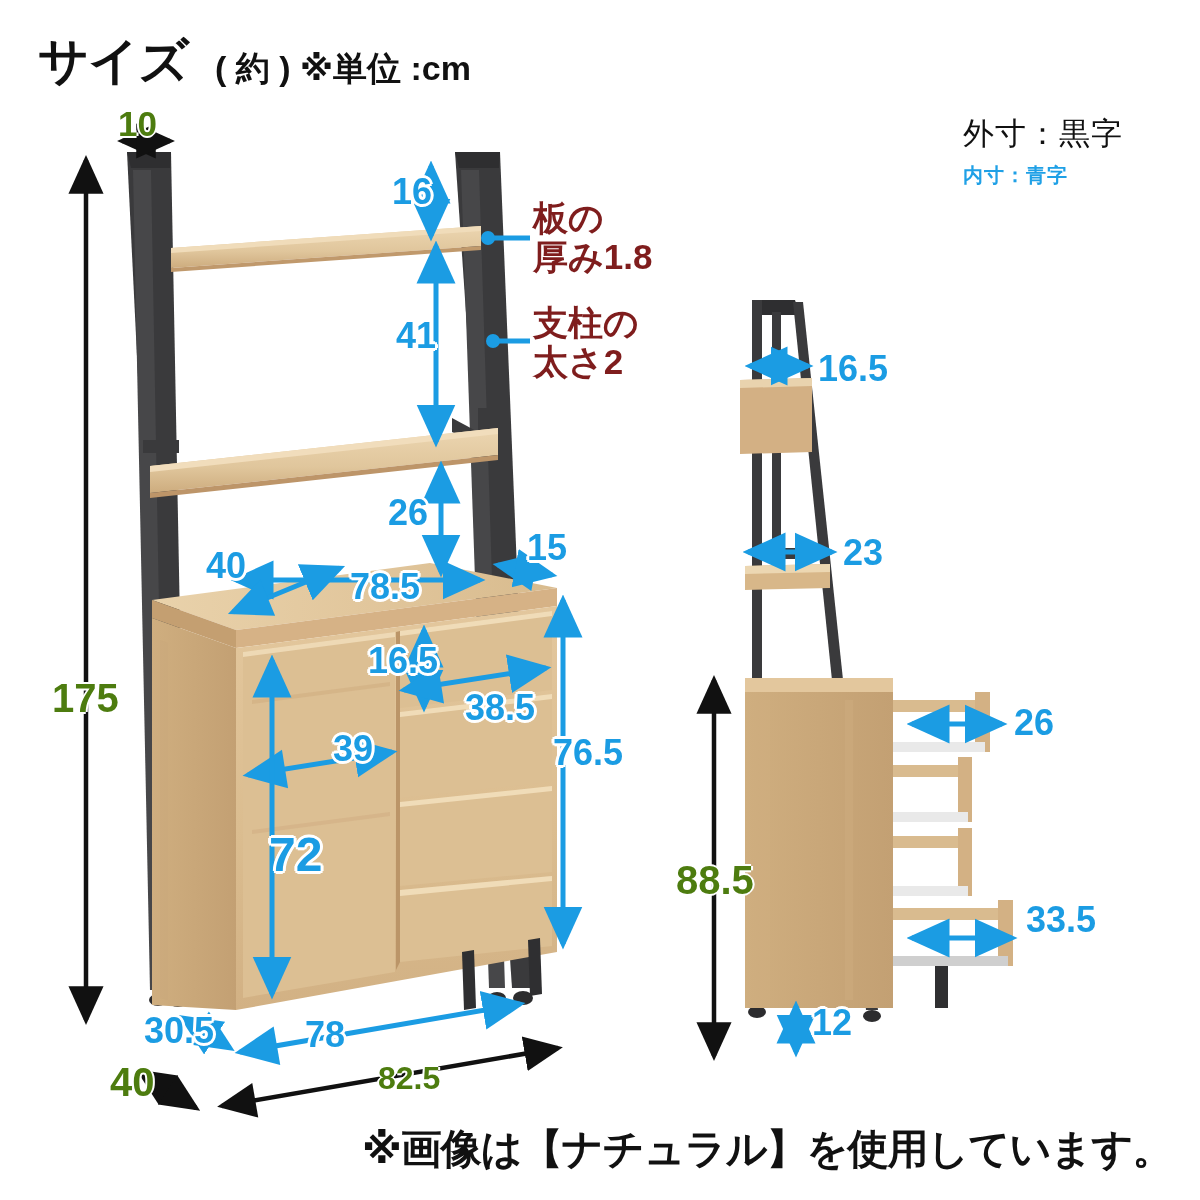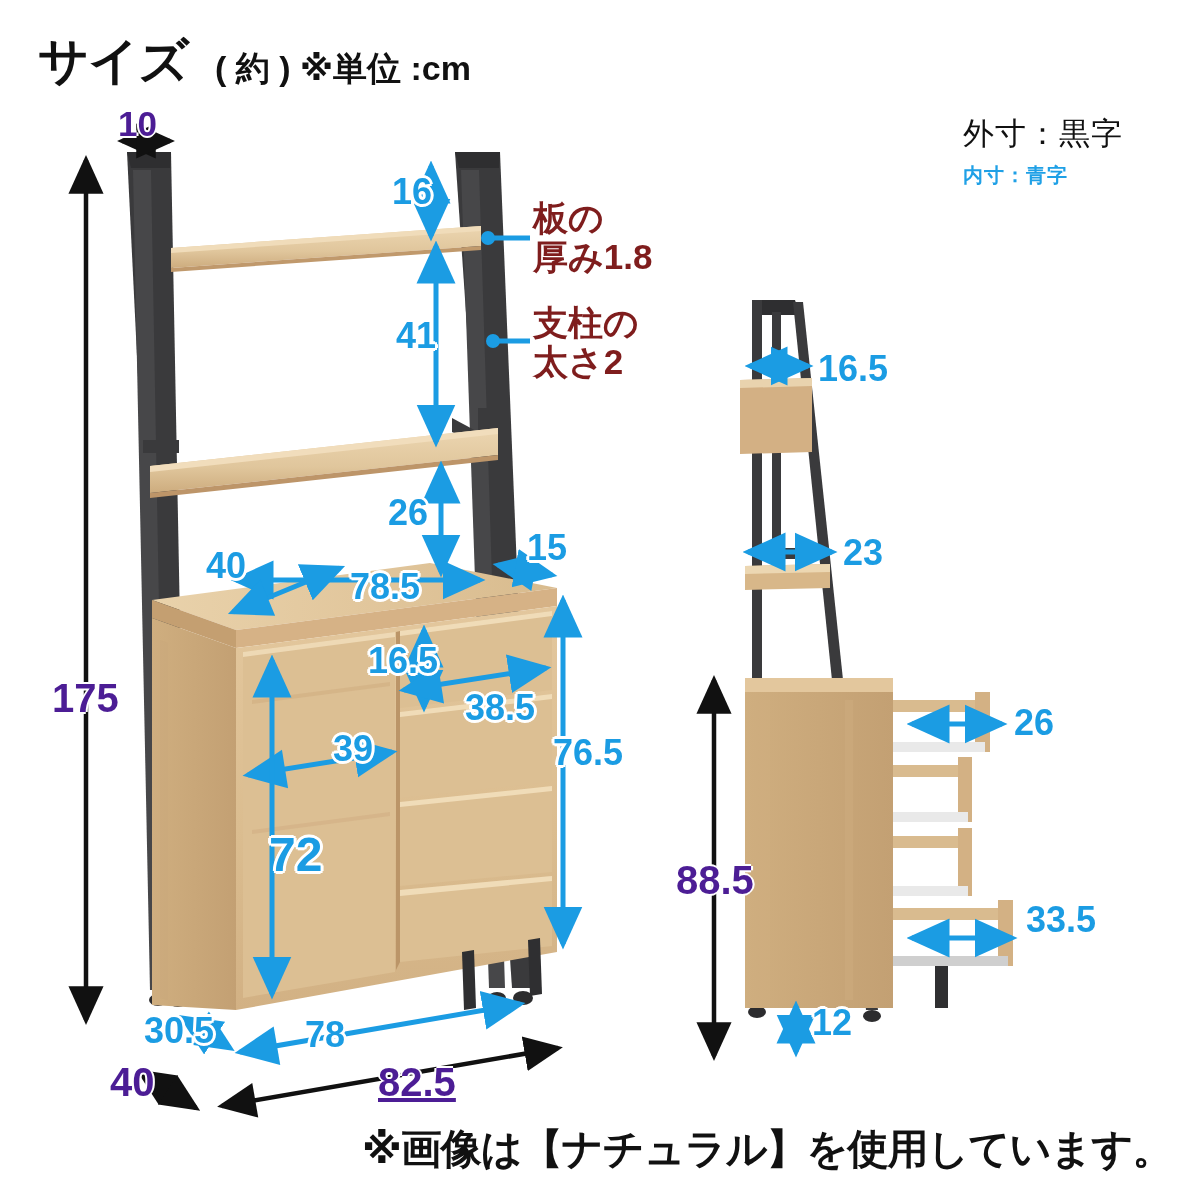--- a/index.html
+++ b/index.html
@@ -21,21 +21,21 @@
   .caption{font-size:41px;font-weight:700;color:#111;letter-spacing:-1px;}
 
   .dim{
     position:absolute;font-weight:700;line-height:1;
     text-shadow:
       2px 0 #fff,-2px 0 #fff,0 2px #fff,0 -2px #fff,
       2px 2px #fff,-2px -2px #fff,2px -2px #fff,-2px 2px #fff,
       3px 0 #fff,-3px 0 #fff,0 3px #fff,0 -3px #fff;
   }
   .dim-blue{color:#1b9ce3;}
-  .dim-black{color:#4c1d95;text-shadow:2px 0 #fff,-2px 0 #fff,0 2px #fff,0 -2px #fff;}
+  .dim-black{color:#4d7c0f;text-shadow:2px 0 #fff,-2px 0 #fff,0 2px #fff,0 -2px #fff;}
   .note-blue{
     position:absolute;color:#7f1d1d;font-weight:700;line-height:1.12;
     text-shadow:2px 0 #fff,-2px 0 #fff,0 2px #fff,0 -2px #fff;
   }
 </style>
 </head>
 <body>
 
 <div id="stage">
 
@@ -249,21 +249,21 @@
 
   <div class="txt title" style="left:38px;top:28px;">サイズ</div>
   <div class="txt title-sub" style="left:215px;top:46px;">( 約 ) ※単位 :cm</div>
 
   <div class="txt legend-black" style="left:963px;top:113px;">外寸：黒字</div>
   <div class="txt legend-blue" style="left:963px;top:162px;">内寸：青字</div>
 
   <div class="dim dim-black" style="left:118px;top:106px;font-size:35px;">10</div>
   <div class="dim dim-black" style="left:52px;top:678px;font-size:40px;">175</div>
   <div class="dim dim-black" style="left:110px;top:1062px;font-size:40px;">40</div>
-  <div class="dim dim-black" style="left:378px;top:1062px;font-size:40px;text-decoration:underline;">82.5</div>
+  <div class="dim dim-black" style="left:378px;top:1062px;font-size:32px;">82.5</div>
 
   <div class="dim dim-blue" style="left:392px;top:174px;font-size:36px;">16</div>
   <div class="dim dim-blue" style="left:396px;top:318px;font-size:36px;">41</div>
   <div class="dim dim-blue" style="left:388px;top:495px;font-size:36px;">26</div>
   <div class="dim dim-blue" style="left:350px;top:569px;font-size:36px;">78.5</div>
   <div class="dim dim-blue" style="left:206px;top:548px;font-size:36px;">40</div>
   <div class="dim dim-blue" style="left:527px;top:530px;font-size:36px;">15</div>
   <div class="dim dim-blue" style="left:368px;top:643px;font-size:36px;">16.5</div>
   <div class="dim dim-blue" style="left:465px;top:690px;font-size:36px;">38.5</div>
   <div class="dim dim-blue" style="left:333px;top:731px;font-size:36px;">39</div>

